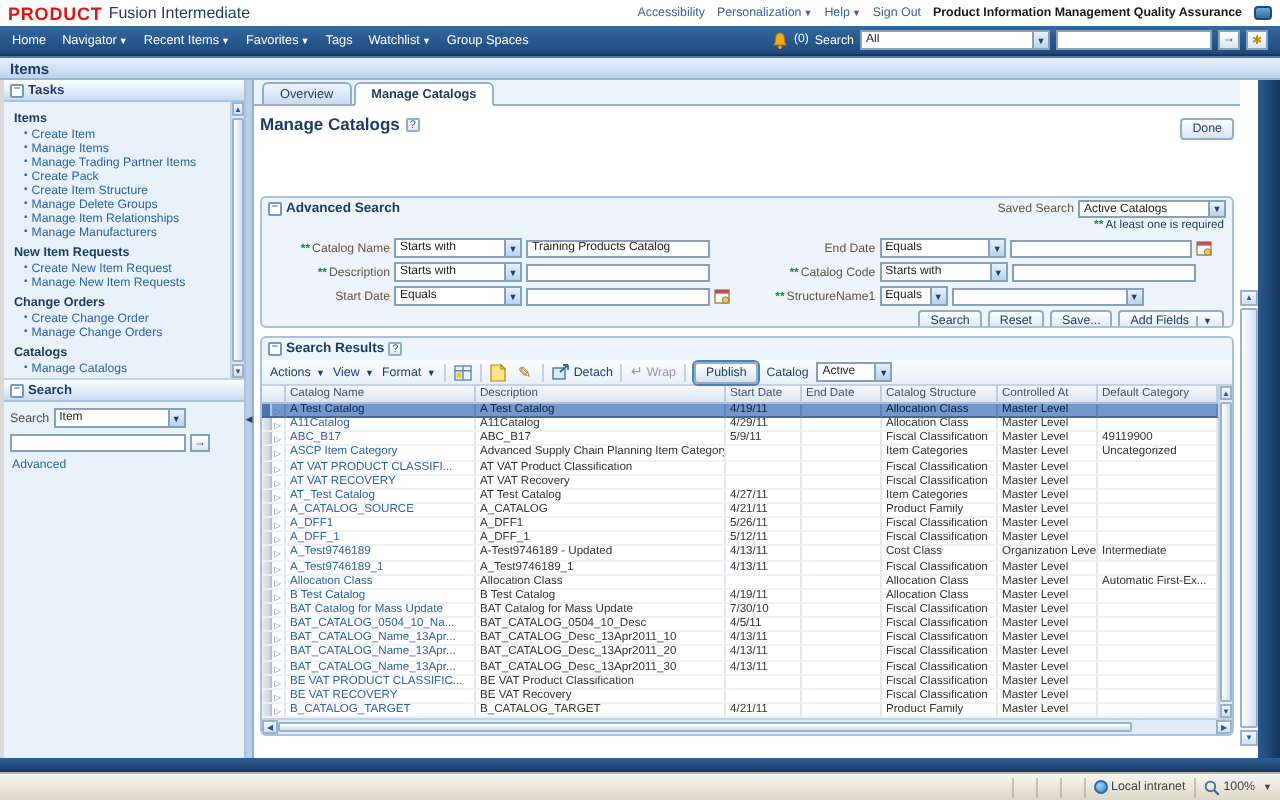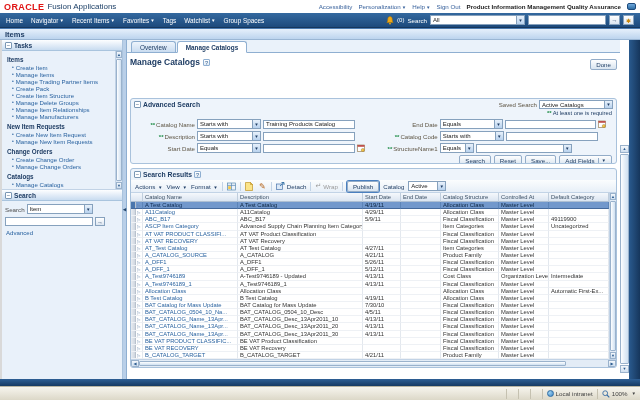--- a/index.html
+++ b/index.html
@@ -144,22 +144,22 @@
 .globe{width:7px;height:7px;border-radius:50%;background:radial-gradient(circle at 30% 30%,#9fd2f0,#3f87c9);border:1px solid #2e6da4;}
 .zoom-caret{font-size:4.5px;color:#444;margin-left:2px;}
 svg{display:block;}
 </style>
 </head>
 <body>
 
 <div class="frame">
 
   <div class="topbar">
-    <span class="logo">ORACLE</span>
-    <span class="prod">Fusion Applications</span>
+    <span class="logo">PRODUCT</span>
+    <span class="prod">Fusion Intermediate</span>
     <div class="topbar-right">
       <span class="toplink">Accessibility</span>
       <span class="toplink"><span>Personalization</span><span class="caret">▼</span></span>
       <span class="toplink"><span>Help</span><span class="caret">▼</span></span>
       <span class="toplink">Sign Out</span>
       <span class="user-context">Product Information Management Quality Assurance</span>
       <span class="presence-icon"></span>
     </div>
   </div>
 

